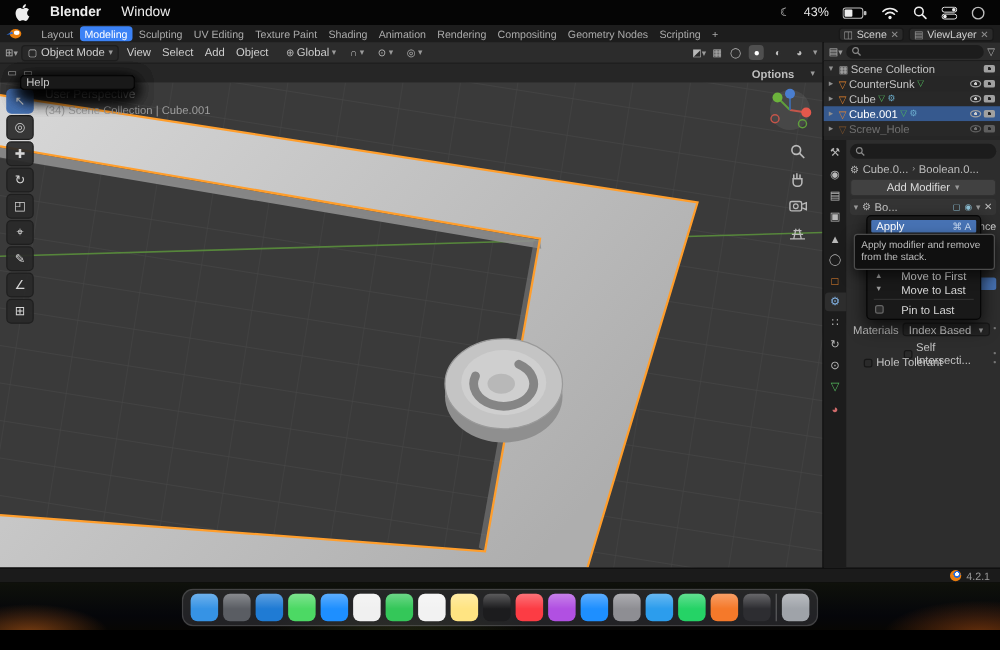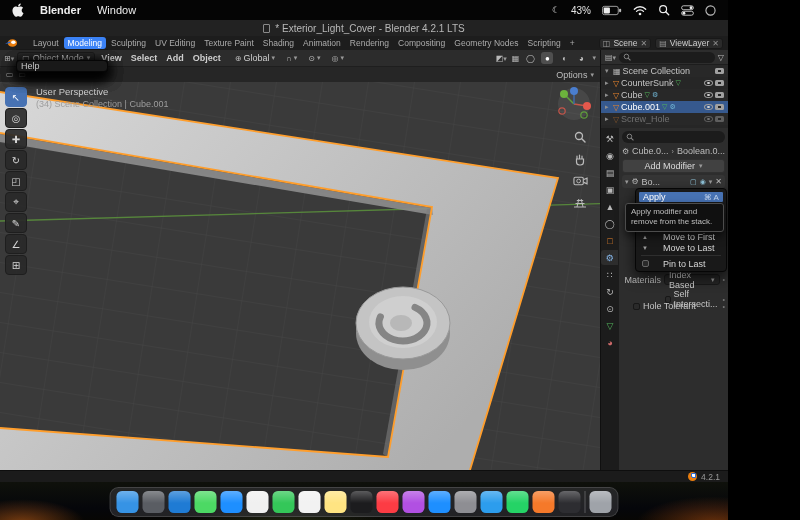--- a/index.html
+++ b/index.html
@@ -1,17 +1,17 @@
 <!DOCTYPE html>
 <html><head>
 <meta charset="utf-8">
 <style>
   html,body{margin:0;padding:0;background:#000;}
   *{box-sizing:border-box;}
-  .screen{width:728px;height:520px;overflow:hidden;position:relative;
+  .screen{width:800px;height:520px;overflow:hidden;position:relative;
     font-family:"Liberation Sans","DejaVu Sans",sans-serif;
     -webkit-user-select:none;user-select:none;}
   
   .mbar{height:20px;background:#050505;color:#ededed;font-size:11px;display:flex;align-items:center;padding:0 12px;gap:16px;}
   .mbar .app{font-weight:bold;}
   .mbar .right{margin-left:auto;display:flex;align-items:center;gap:11px;font-size:10px;color:#e5e5e5;}
   .micon svg{display:block;}
   
   .tbar{height:16px;background:#222;display:flex;align-items:center;justify-content:center;gap:5px;color:#b8b8b8;font-size:10px;}
   .docicon{width:7px;height:9px;border:1px solid #8a8a8a;border-radius:1px;display:inline-block;}
@@ -22,27 +22,27 @@
   .ws.active{background:#3b82f6;color:#fff;}
   .tb-right{margin-left:auto;display:flex;gap:4px;align-items:center;font-size:8.5px;}
   .sel{display:flex;align-items:center;gap:3px;background:#2a2a2a;border:1px solid #181818;border-radius:3px;padding:0 3px;height:11px;color:#cfcfcf;}
   .sel .x{color:#8f8f8f;font-size:8px;}
   .sel .ic{color:#9a9a9a;font-size:8px;}
   
   .main{display:flex;height:420px;}
   .viewport{width:658px;display:flex;flex-direction:column;background:#3a3a3a;}
   .vph{height:16px;background:#2c2c2c;display:flex;align-items:center;gap:3px;padding:0 4px;font-size:9px;color:#cfcfcf;}
   .vph .dd{display:flex;align-items:center;gap:3px;background:#282828;border:1px solid #1d1d1d;border-radius:3px;padding:0 4px;height:13px;}
-  .vph .m{padding:0 3px;font-weight:bold;}
+  .vph .m{padding:0 3px;}
   .vph .grp{display:flex;align-items:center;gap:2px;margin-left:8px;}
   .vph .righticons{margin-left:auto;display:flex;gap:5px;align-items:center;font-size:9px;color:#c0c0c0;}
   .shade{width:12px;height:12px;border-radius:3px;display:flex;align-items:center;justify-content:center;font-size:8px;}
   .shade.active{background:#4f4f4f;color:#fff;}
   .vptr{height:16px;background:#262626;border-top:1px solid #1e1e1e;display:flex;align-items:center;padding:0 6px;font-size:9px;color:#bdbdbd;gap:5px;}
-  .vptr .opt{margin-left:auto;display:flex;align-items:center;gap:3px;}
+  .vptr .opt{margin-left:auto;display:flex;align-items:center;gap:13px;font-weight:bold;}
   .scene{flex:1;position:relative;overflow:hidden;}
   .scene svg.canvas{position:absolute;inset:0;display:block;}
   .ovl{position:absolute;left:36px;top:4px;line-height:12px;pointer-events:none;}
   .ovl .l1{font-size:9.5px;color:#d2d2d2;}
   .ovl .l2{font-size:9px;color:#9d9d9d;}
   .tools{position:absolute;left:5px;top:5px;display:flex;flex-direction:column;gap:1px;}
   .tool{width:22px;height:20px;background:rgba(41,41,41,.92);border:1px solid #1e1e1e;border-radius:4px;display:flex;align-items:center;justify-content:center;color:#d6d6d6;font-size:10px;}
   .tool.active{background:#4772b3;border-color:#4772b3;color:#fff;}
   .gizmo{position:absolute;right:8px;top:4px;}
   .navicons{position:absolute;right:12px;top:48px;display:flex;flex-direction:column;gap:8px;opacity:.9;}
@@ -153,24 +153,20 @@
           </svg>
       </span>
       <span class="micon">
         <svg width="11" height="11" viewBox="0 0 12 12">
             <circle cx="6" cy="6" r="5" fill="none" stroke="#bdbdbd" stroke-width="1.2"></circle>
           </svg>
       </span>
     </span>
   </div>
 
-  <div class="tbar">
-    <span class="docicon"></span>
-    <span>* Exterior_Light_Cover - Blender 4.2.1 LTS</span>
-  </div>
 
   <div class="topbar">
     <span class="micon" style="margin-right:3px;">
       <svg width="13" height="10" viewBox="0 0 14 10">
           <ellipse cx="8" cy="5" rx="5" ry="4" fill="#e87d0d"></ellipse>
           <ellipse cx="9" cy="4.2" rx="2.4" ry="1.9" fill="#fff"></ellipse>
           <path d="M0 6 L5 3 L6 5 Z" fill="#2a6bd4"></path>
         </svg>
     </span>
     <span class="menu">File</span>

